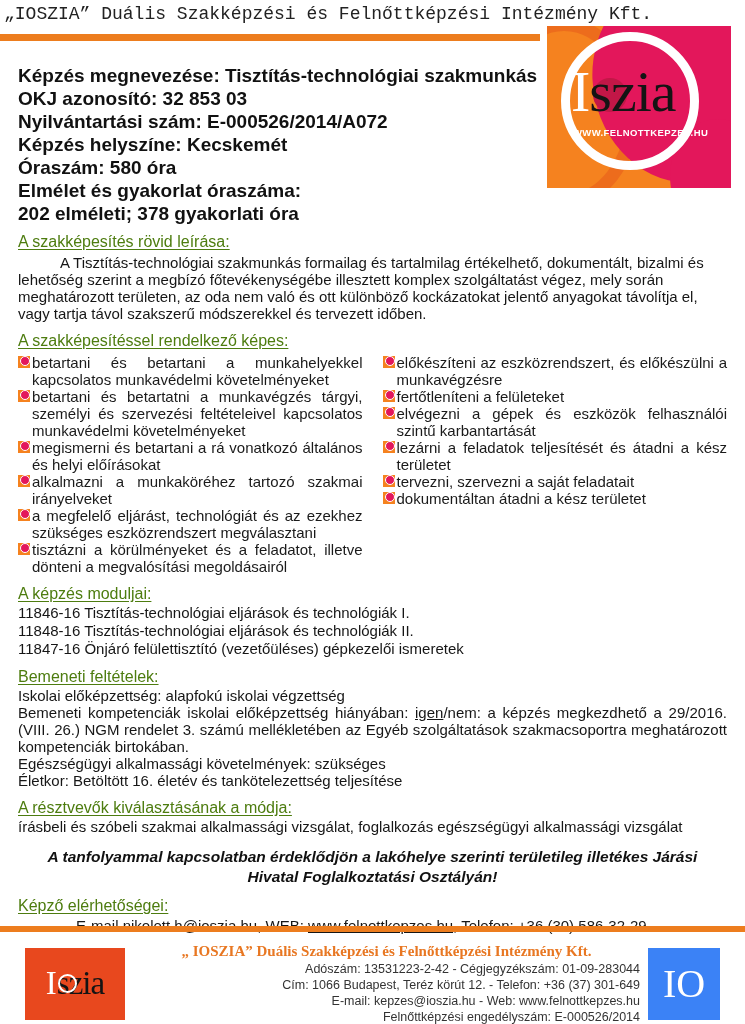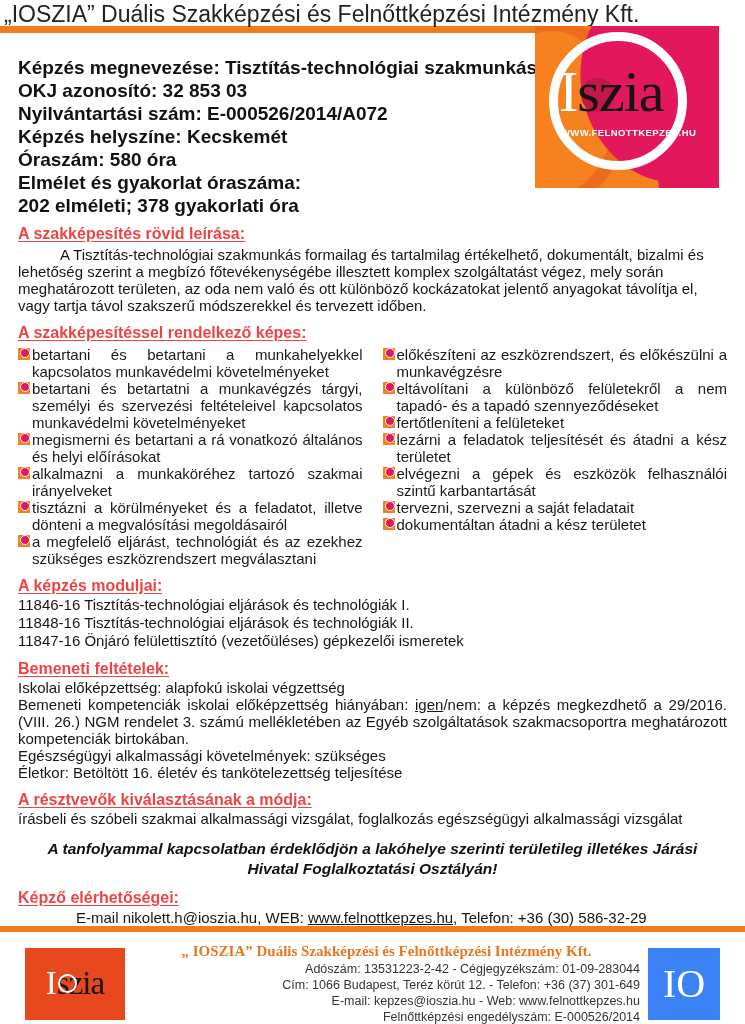--- a/index.html
+++ b/index.html
@@ -4,44 +4,44 @@
 <style>
   * { box-sizing: border-box; margin: 0; padding: 0; }
   body { margin: 0; background: #ffffff; }
   .page {
     width: 745px; height: 1024px; position: relative; background: #fff;
     font-family: "Liberation Sans", sans-serif; color: #1a1a1a; overflow: hidden;
   }
 
   
   .top-header {
-    padding: 3px 0 0 4px;
-    font-family: Liberation Sans, sans-serif;
-    font-size: 23px; line-height: 22px; color: #222;
+    padding: 3px 0 8px 4px;
+    font-family: Liberation Mono, monospace;
+    font-size: 18px; line-height: 22px; color: #222;
   }
   .top-rule { width: 540px; height: 7px; background: #ED7D1E; margin-top: 1px; }
 
   
   .main { padding: 0 18px; }
   .title-block { margin-top: 23px; width: 540px; font-weight: bold; font-size: 19px; line-height: 23px; color: #111; }
 
   
-  .logo-box { position: absolute; left: 535px; top: 26px; width: 184px; height: 162px; background: #F5821F; overflow: hidden; }
+  .logo-box { position: absolute; left: 547px; top: 26px; width: 184px; height: 162px; background: #F5821F; overflow: hidden; }
   .logo-arc { position: absolute; left: -58px; top: -8px; width: 150px; height: 190px; border: 13px solid #E8611C; border-radius: 50%; opacity: .65; }
   .logo-pink { position: absolute; width: 178px; height: 205px; right: -40px; top: -48px; background: #E3175B; border-radius: 50%; transform: rotate(-12deg); }
   .logo-pink2 { position: absolute; right: -34px; bottom: -46px; width: 95px; height: 115px; background: #E3175B; border-radius: 50%; }
   .logo-dot { position: absolute; left: 46px; top: 52px; width: 34px; height: 34px; border-radius: 50%; background: #C21747; }
   .logo-ring { position: absolute; left: 14px; top: 6px; width: 138px; height: 138px; border: 9px solid #fff; border-radius: 50%; }
   .logo-text { position: absolute; left: 24px; top: 36px; font-family: "Liberation Serif", serif; font-size: 58px; line-height: 60px; letter-spacing: -1px; }
   .logo-text .part1 { color: #fff; }
   .logo-text .part2 { color: #141414; }
   .logo-url { position: absolute; left: 26px; top: 101px; color: #fff; font-size: 9.5px; font-weight: bold; letter-spacing: .4px; }
 
   
-  h2.sec { font-size: 16px; font-weight: bold; text-decoration: underline; text-underline-offset: 2px; line-height: 20px; margin-top: 9px; color: #ef4444; }
+  h2.sec { font-size: 16px; font-weight: normal; text-decoration: underline; text-underline-offset: 2px; line-height: 20px; margin-top: 9px; color: #4d7c0f; }
   h2.sec.first { margin-top: 7px; }
   .body-txt { font-size: 15px; line-height: 17px; color: #161616; }
   .desc { text-indent: 42px; margin-top: 2px; }
 
   
   .cols { display: flex; gap: 20px; margin-top: 3px; }
   .col { width: 348px; }
   .col ul { list-style: none; }
   .col li { display: flex; gap: 2px; text-align: justify; font-size: 15px; line-height: 17px; }
   .bullet { flex: none; width: 12px; height: 12px; margin-top: 2px; background: #F5821F; position: relative; }
@@ -121,49 +121,45 @@
           <li>
               <span class="bullet"></span>
               <span>megismerni és betartani a rá vonatkozó általános és helyi előírásokat</span>
             </li>
           <li>
               <span class="bullet"></span>
               <span>alkalmazni a munkaköréhez tartozó szakmai irányelveket</span>
             </li>
           <li>
               <span class="bullet"></span>
+              <span>a megfelelő eljárást, technológiát és az ezekhez szükséges eszközrendszert megválasztani</span>
+            </li>
+          <li>
+              <span class="bullet"></span>
               <span>tisztázni a körülményeket és a feladatot, illetve dönteni a megvalósítási megoldásairól</span>
-            </li>
-          <li>
-              <span class="bullet"></span>
-              <span>a megfelelő eljárást, technológiát és az ezekhez szükséges eszközrendszert megválasztani</span>
             </li>
         </ul>
       </div>
       <div class="col">
         <ul>
           <li>
               <span class="bullet"></span>
               <span>előkészíteni az eszközrendszert, és előkészülni a munkavégzésre</span>
             </li>
           <li>
               <span class="bullet"></span>
-              <span>eltávolítani a különböző felületekről a nem tapadó- és a tapadó szennyeződéseket</span>
-            </li>
-          <li>
-              <span class="bullet"></span>
               <span>fertőtleníteni a felületeket</span>
             </li>
           <li>
               <span class="bullet"></span>
+              <span>elvégezni a gépek és eszközök felhasználói szintű karbantartását</span>
+            </li>
+          <li>
+              <span class="bullet"></span>
               <span>lezárni a feladatok teljesítését és átadni a kész területet</span>
-            </li>
-          <li>
-              <span class="bullet"></span>
-              <span>elvégezni a gépek és eszközök felhasználói szintű karbantartását</span>
             </li>
           <li>
               <span class="bullet"></span>
               <span>tervezni, szervezni a saját feladatait</span>
             </li>
           <li>
               <span class="bullet"></span>
               <span>dokumentáltan átadni a kész területet</span>
             </li>
         </ul>

